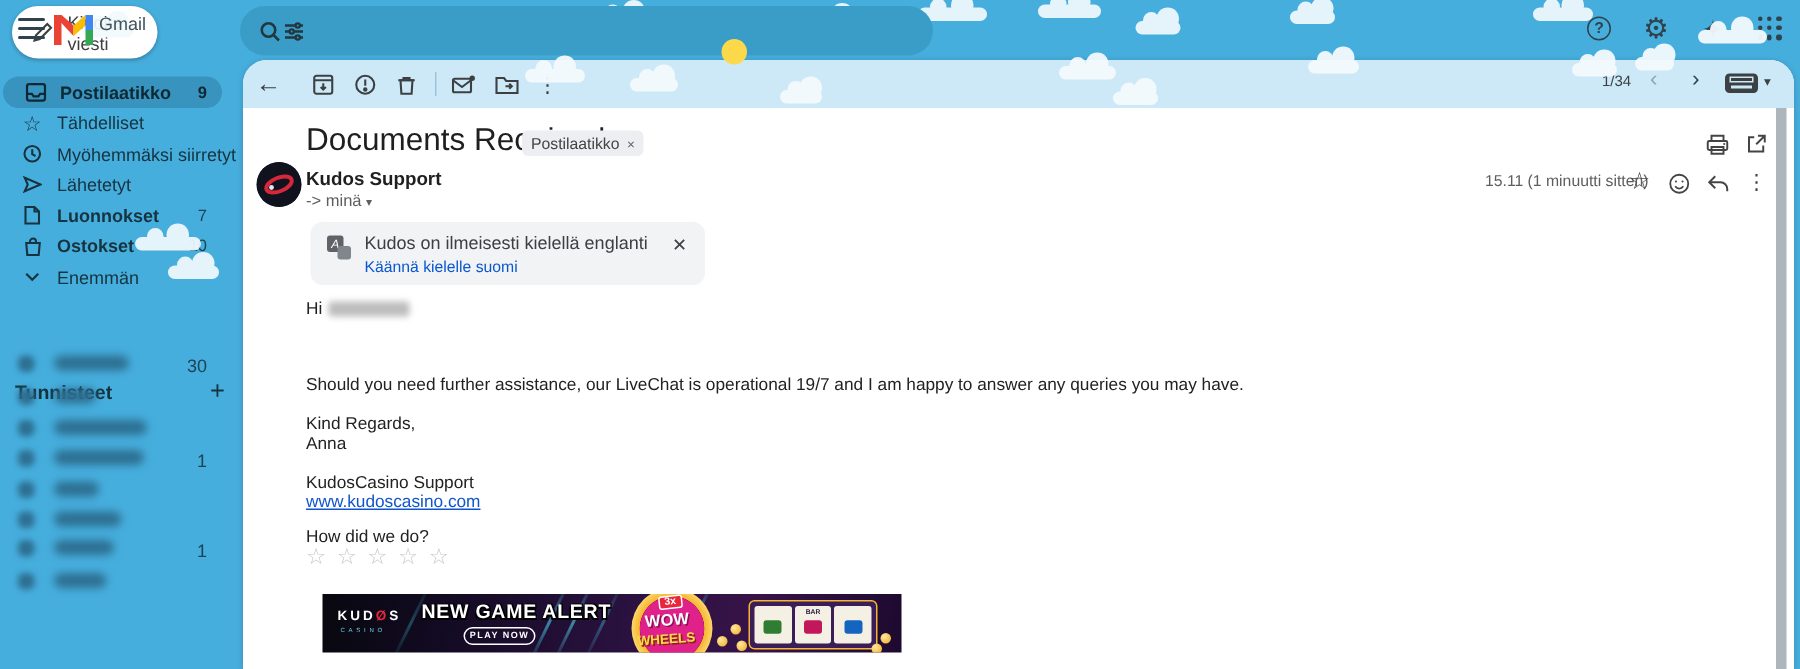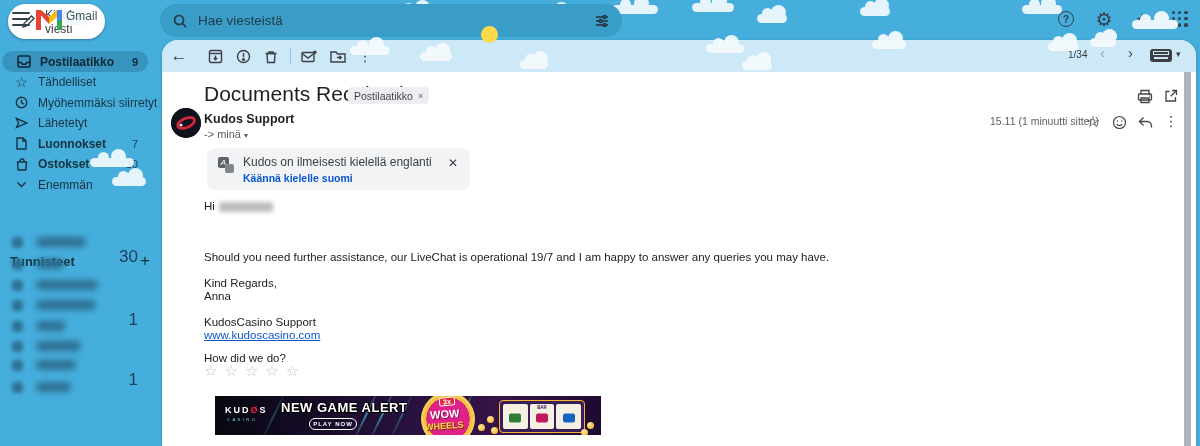--- a/index.html
+++ b/index.html
@@ -35,21 +35,21 @@
   .navitem .nlabel{position:absolute;left:38px;white-space:nowrap}
   .navitem .ncount{position:absolute;right:10px;font-size:11px;color:#1d4356}
   .navitem.sel{background:rgba(9,56,80,.22);border-radius:14px;left:2px;width:146px}
   .navitem.sel .nlabel,.navitem.sel .ncount{font-weight:bold;color:#0e2833}
   .labelshead{position:absolute;left:10px;top:251px;width:140px;display:flex;justify-content:space-between;align-items:center}
   .labelshead b{font-size:13px;color:#13323e}
   .labelshead .plus{font-size:17px;color:#17333f;cursor:pointer}
   .labelrow{position:absolute;left:0;width:150px;height:16px;cursor:pointer}
   .labelrow .licon{position:absolute;left:12px;top:2px;width:11px;height:11px;border-radius:4px;background:#2d6f91;filter:blur(2px)}
   .labelrow .lbar{position:absolute;left:36px;top:2px;height:10px;border-radius:5px;background:#2d6f91;filter:blur(3px)}
-  .labelrow .lcount{position:absolute;right:12px;top:12px;font-size:17px;color:#1d4356}
+  .labelrow .lcount{position:absolute;right:12px;top:2px;font-size:12px;color:#1d4356}
   
   .card{position:absolute;left:162px;top:40px;width:1034px;height:406px;background:#fff;
         border-radius:16px 16px 0 0;box-shadow:0 1px 4px rgba(0,0,0,.18);z-index:2}
   .mailbar{position:absolute;left:0;top:0;width:100%;height:32px;background:#cde9f8;border-radius:16px 16px 0 0}
   .mbicon{position:absolute;top:5px;width:22px;height:22px;display:flex;align-items:center;justify-content:center;color:#3c4043;cursor:pointer;font-size:15px}
   .mbdivider{position:absolute;left:128px;top:8px;width:1px;height:16px;background:#9fc3d8}
   .pag{position:absolute;top:9px;font-size:10px;color:#3c4043}
   .chev{position:absolute;top:4px;font-size:15px;color:#3c4043;cursor:pointer}
   .kbd{position:absolute;left:988px;top:9px;width:22px;height:13px;background:#3c4043;border-radius:3px;cursor:pointer}
   .kbd::after{content:"";position:absolute;left:4px;top:3px;width:14px;height:2px;
@@ -61,21 +61,21 @@
   .chip{position:absolute;left:186px;top:47px;height:17px;background:#eceef1;border-radius:4px;
         display:flex;align-items:center;gap:5px;padding:0 6px;font-size:10.5px;color:#444;cursor:pointer}
   .chip i{font-style:normal;font-size:9px;color:#666}
   .cicon{position:absolute;width:22px;height:22px;display:flex;align-items:center;justify-content:center;color:#444;cursor:pointer}
   .avatar{position:absolute;left:9px;top:68px;width:30px;height:30px;border-radius:50%;background:#10131d;overflow:hidden}
   .sender{position:absolute;left:42px;top:72px;font-size:12.5px;font-weight:bold;color:#1f1f1f}
   .recip{position:absolute;left:42px;top:88px;font-size:11px;color:#5e5e5e;cursor:pointer}
   .tstamp{position:absolute;left:828px;top:75px;width:90px;text-align:right;font-size:10.5px;color:#5e5e5e;white-space:nowrap}
   .transbox{position:absolute;left:45px;top:108px;width:263px;height:42px;background:#f1f3f4;border-radius:8px}
   .transbox .ttext{position:absolute;left:36px;top:7px;font-size:12px;color:#3c4043}
-  .transbox .tlink{position:absolute;left:36px;top:24px;font-size:10.5px;font-weight:bold;color:#0b57d0;cursor:pointer}
+  .transbox .tlink{position:absolute;left:36px;top:24px;font-size:10.5px;font-weight:normal;color:#0b57d0;cursor:pointer}
   .transbox .tclose{position:absolute;right:12px;top:8px;font-size:12px;color:#3c4043;cursor:pointer}
   .transicon{position:absolute;left:11px;top:9px;width:16px;height:16px}
   .transicon .b1{position:absolute;left:0;top:0;width:11px;height:11px;background:#5f6368;border-radius:2px;color:#fff;font-size:8px;text-align:center;line-height:11px}
   .transicon .b2{position:absolute;right:0;bottom:0;width:9px;height:9px;background:#80868b;border-radius:2px}
   .bodyline{position:absolute;left:42px;font-size:11.5px;color:#222;white-space:nowrap}
   .redact{display:inline-block;width:54px;height:10px;background:#bdbdbd;border-radius:2px;filter:blur(2px);vertical-align:middle;margin-left:4px}
   .maillink{color:#15c;text-decoration:underline;cursor:pointer}
   .stars{position:absolute;left:42px;top:322px;font-size:15px;color:#c7c7c7;letter-spacing:7px;cursor:pointer}
   
   .banner{position:absolute;left:53px;top:356px;width:386px;height:39px;overflow:hidden;cursor:pointer;
@@ -145,21 +145,20 @@
   </div>
   <div class="abs brand">Gmail</div>
 
   <div class="abs searchbar">
     <span>
       <svg width="16" height="16" viewBox="0 0 16 16" fill="none" stroke="#233741" stroke-width="1.7">
         <circle cx="7" cy="7" r="4.5"></circle>
           <line x1="10.5" y1="10.5" x2="14" y2="14"></line>
       </svg>
     </span>
-    <input placeholder="Hae viesteistä" style="">
     <span>
       <svg width="16" height="16" viewBox="0 0 16 16" stroke="#233741" stroke-width="1.6" fill="none">
         <line x1="2" y1="4" x2="9" y2="4"></line>
           <line x1="12" y1="4" x2="14" y2="4"></line>
           <circle cx="10.5" cy="4" r="1.4"></circle>
         <line x1="2" y1="8" x2="5" y2="8"></line>
           <line x1="8" y1="8" x2="14" y2="8"></line>
           <circle cx="6.5" cy="8" r="1.4"></circle>
         <line x1="2" y1="12" x2="9" y2="12"></line>
           <line x1="12" y1="12" x2="14" y2="12"></line>

